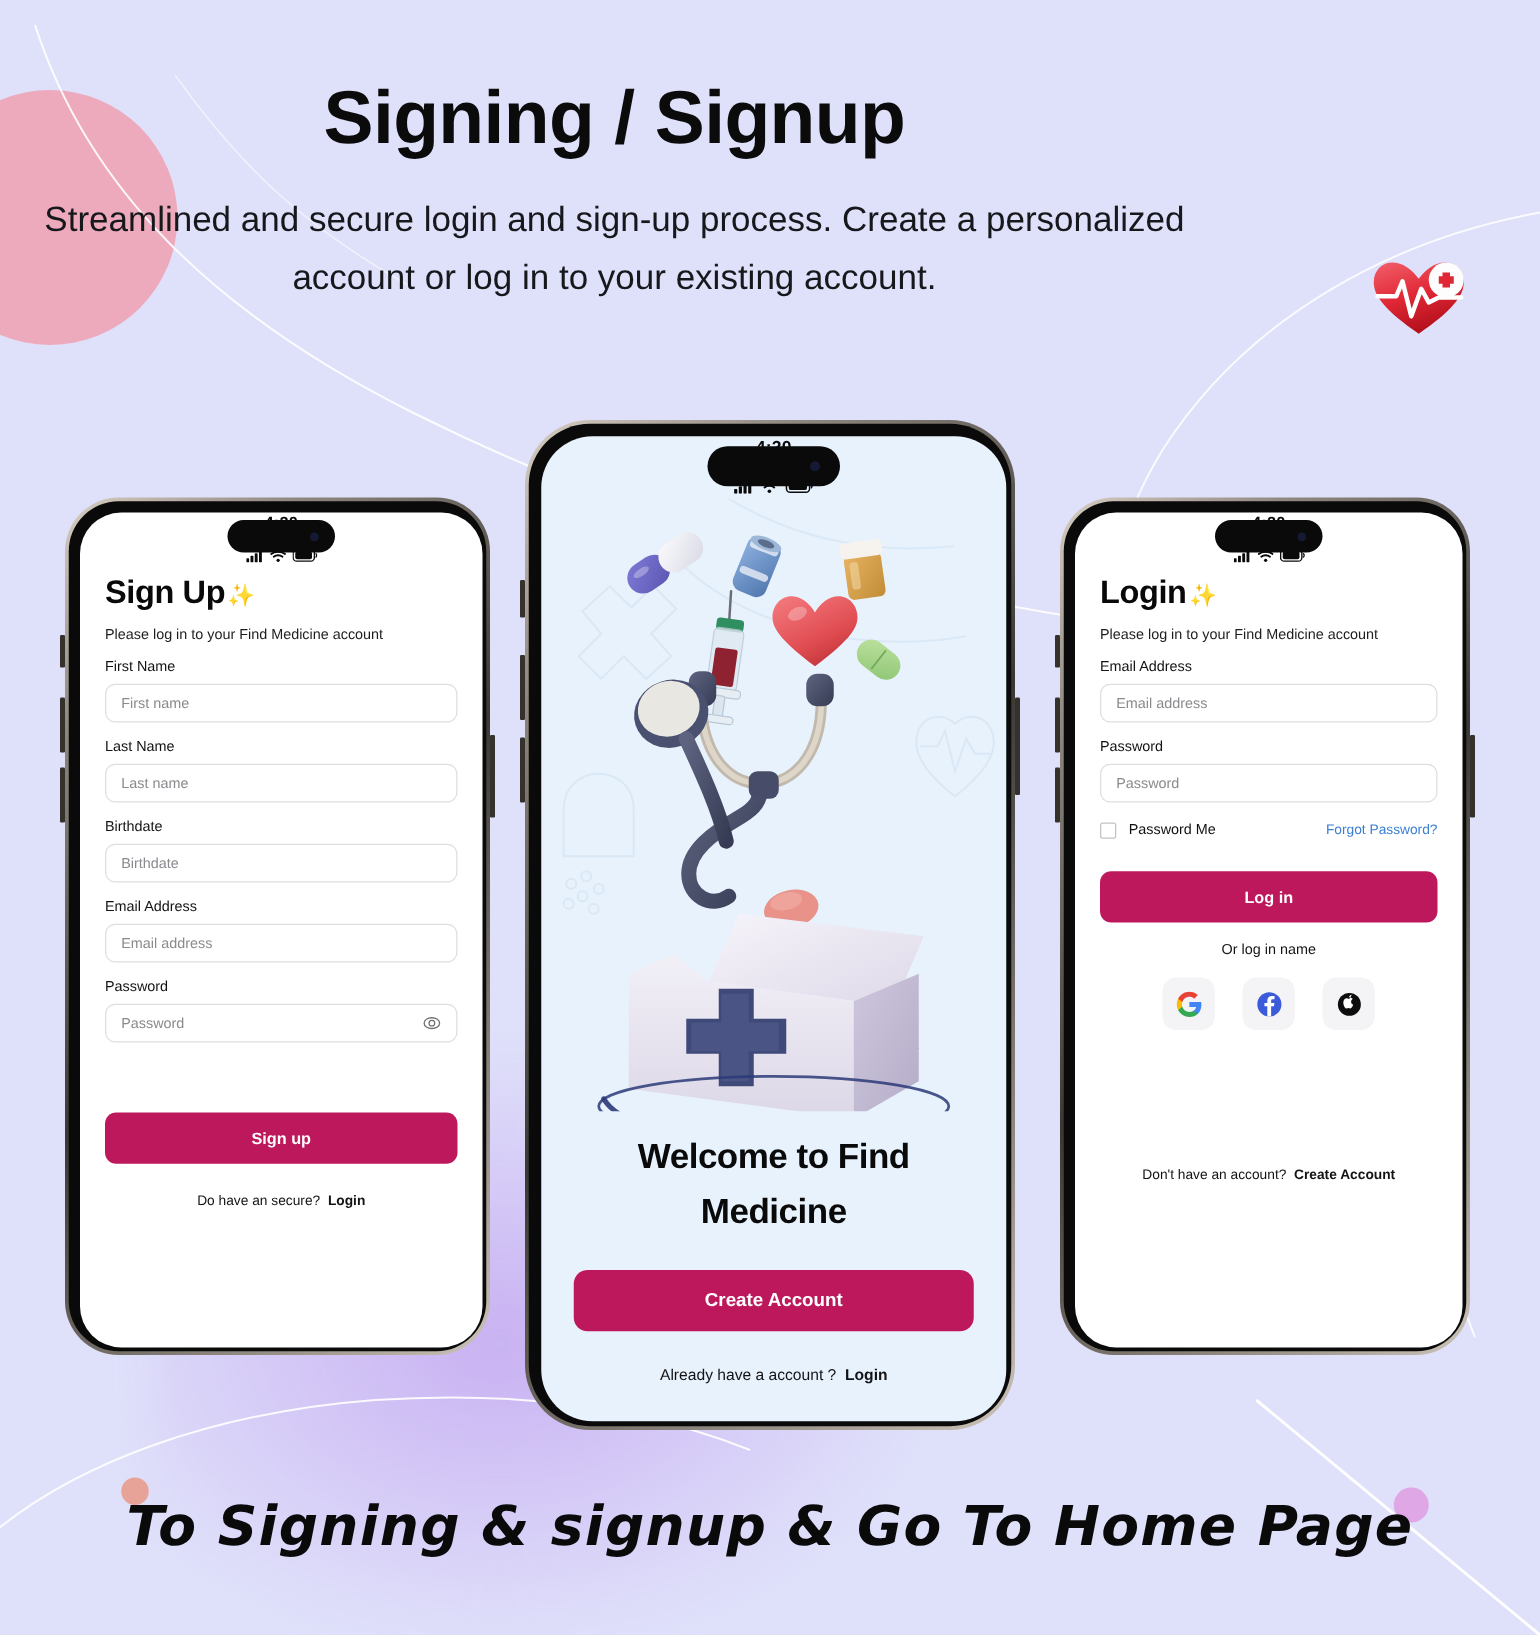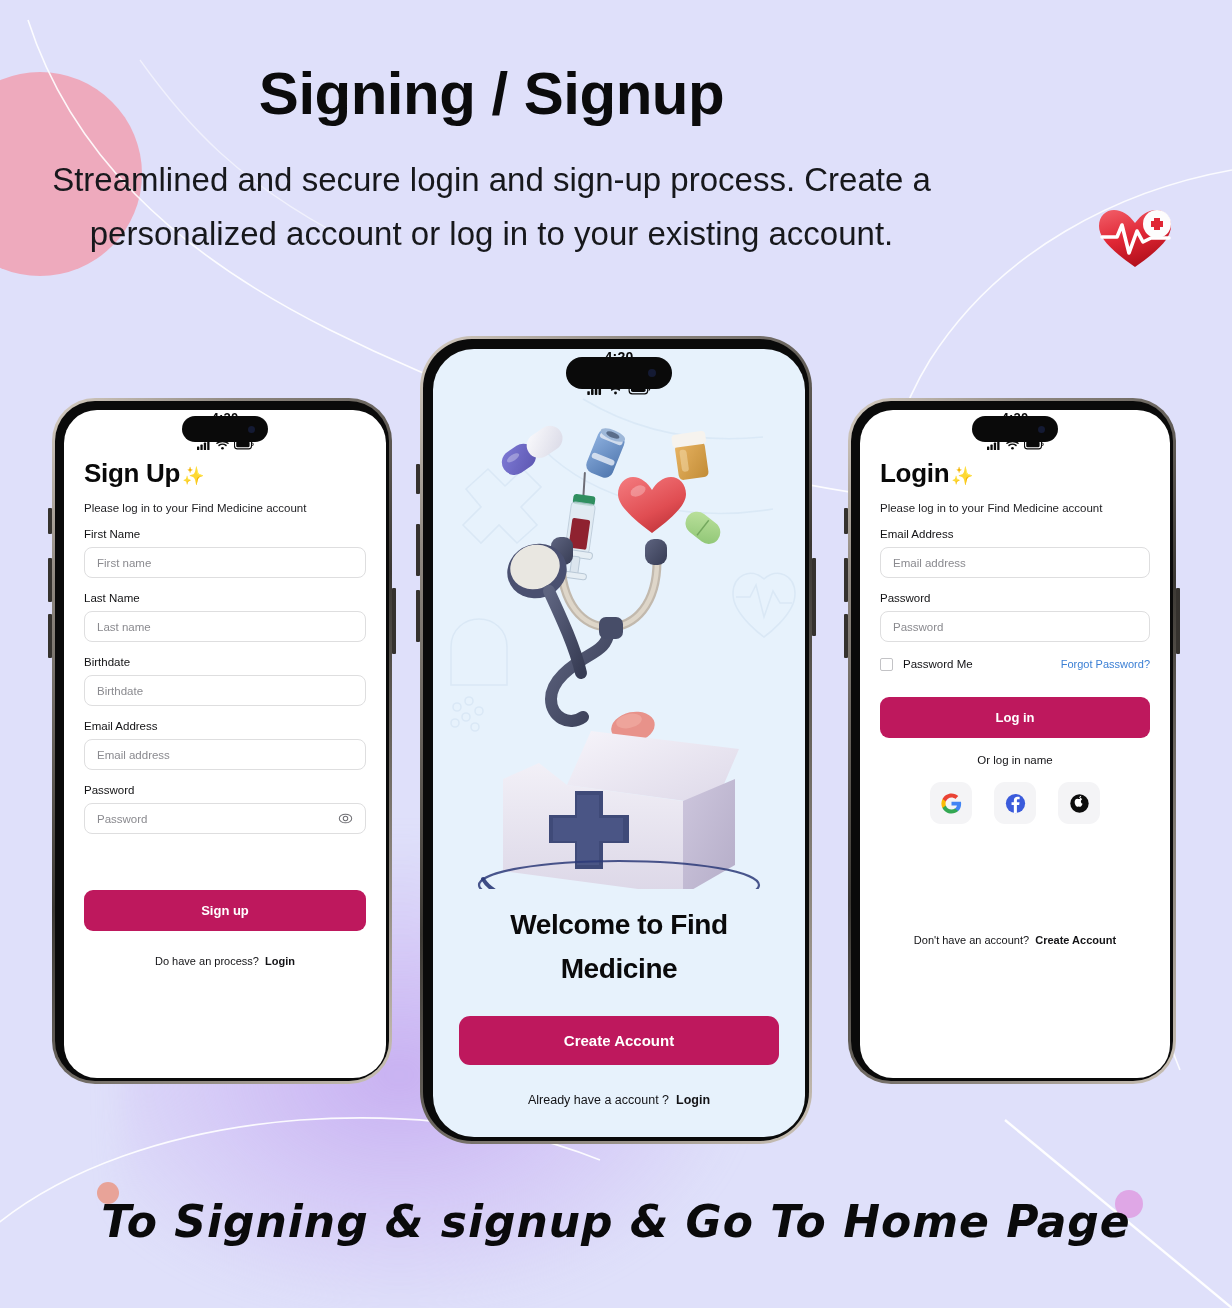--- a/index.html
+++ b/index.html
@@ -55,21 +55,21 @@
   .page-title {
     margin-top: 62px;
     font-size: 60px;
     font-weight: bold;
     color: #0b0b0c;
     letter-spacing: -0.5px;
     line-height: 1.08;
   }
   .page-subtitle {
     margin-top: 26px;
-    font-size: 33px;
+    font-size: 28px;
     color: #17181c;
     line-height: 1.65;
     font-weight: 400;
   }
 
   
   .heart-badge { position: absolute; left: 1093px; top: 205px; width: 86px; height: 66px; }
 
   
   .phone {
@@ -361,21 +361,21 @@
             <circle cx="8" cy="8" r="2.4" fill="none" stroke="#6f6f74" stroke-width="1.1"></circle>
           </svg>
         </div>
 
 
         <div style="margin-top:56px;">
           <div class="primary-btn">Sign up</div>
         </div>
 
         <div class="bottom-note" style="margin-top:24px;">
-          <span>Do have an process?</span>
+          <span>Do have an secure?</span>
           &nbsp;<b>Login</b>
         </div>
       </div>
 
     </div>
   </div>
 </div>
 
 <div class="phone" id="phone-welcome">
   <div class="side-btn" style="left:-4px; top:128px; width:4px; height:30px;"></div>

